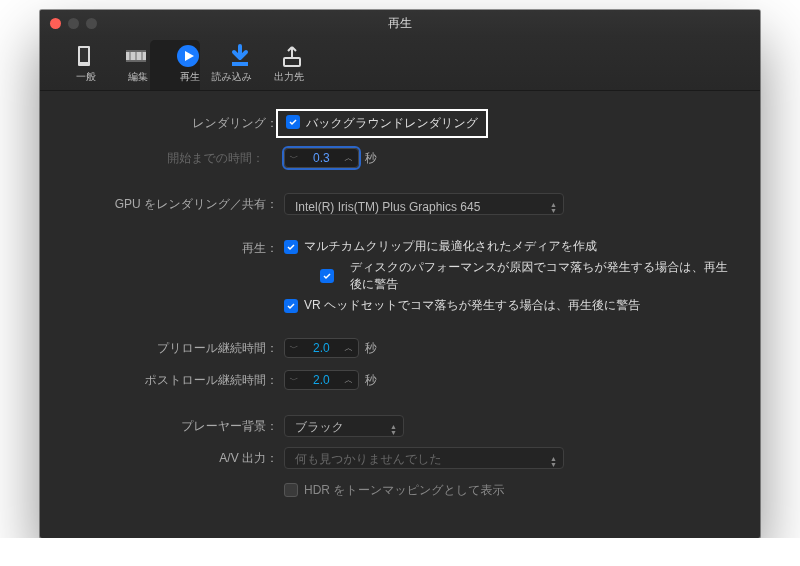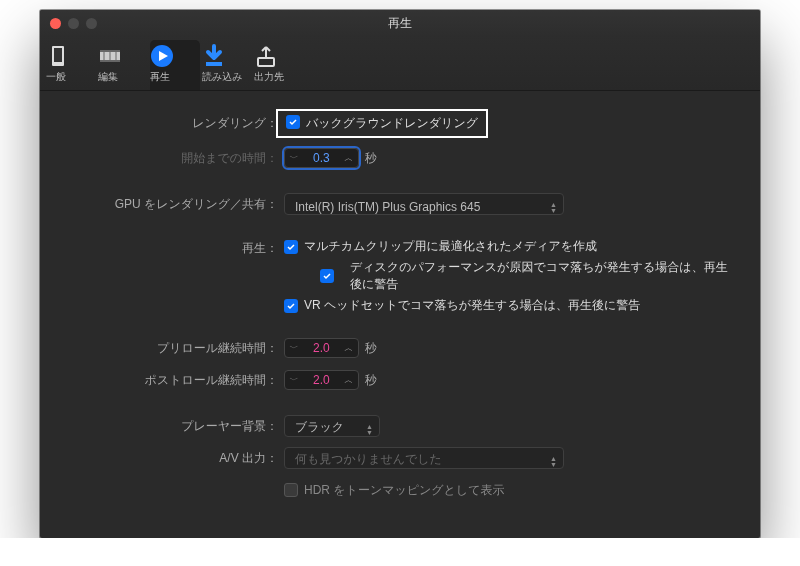--- a/index.html
+++ b/index.html
@@ -39,21 +39,21 @@
     font-size: 12px; color: #ddd;
   }
   .toolbar {
     display: flex; gap: 2px;
     padding: 4px 6px 0 6px;
     background: linear-gradient(#2d2d2d, #282828);
     border-bottom: 1px solid #1a1a1a;
   }
   .tool {
     width: 50px;
-    display: flex; flex-direction: column; align-items: flex-start;
+    display: flex; flex-direction: column; align-items: flex-end;
     padding: 4px 0 6px 0;
     border-radius: 5px 5px 0 0;
     cursor: pointer;
   }
   .tool.active { background: #1f1f1f; }
   .tool .ticon {
     width: 24px; height: 24px;
     display: flex; align-items: center; justify-content: center;
   }
   .tool .tlabel { font-size: 10px; margin-top: 2px; color: #bbb; }
@@ -111,37 +111,37 @@
     width: 18px; height: 100%;
     display: flex; align-items: center; justify-content: center;
     color: #999; cursor: pointer;
     font-size: 9px;
   }
   .stepper .stval {
     padding: 0 10px;
     color: #5a9bff;
     font-size: 12px;
   }
-  .stepper .stval.normal { color: #ec4899; }
+  .stepper .stval.normal { color: #0ea5e9; }
   .unit { color: #aaa; font-size: 12px; }
   .select {
     background: #242424;
     border: 1px solid #3f3f3f;
     border-radius: 4px;
     height: 22px;
     display: inline-flex;
     align-items: flex-end;
     padding: 0 6px 0 10px;
     gap: 10px;
     color: #bbb;
     cursor: pointer;
     position: relative;
   }
   .select.wide { width: 280px; justify-content: space-between; }
-  .select.med { width: 96px; justify-content: space-between; }
+  .select.med { width: 120px; justify-content: space-between; }
   .select.disabled { color: #666; cursor: default; }
   .select .updn {
     display: flex; flex-direction: column; font-size: 7px; line-height: 6px;
     color: #888;
   }
   .section-gap { height: 14px; }
   .checklist .label { width: 216px; }
   .checklist-items { display: flex; flex-direction: column; gap: 4px; }
 </style>
 </head>
@@ -219,21 +219,21 @@
           <span class="checkbox checked">
             <svg viewBox="0 0 10 10">
                 <polyline points="2,5 4,7 8,3" stroke="#fff" stroke-width="1.5" fill="none"></polyline>
               </svg>
           </span>
           <span class="chk-label">バックグラウンドレンダリング</span>
         </span>
       </div>
     </div>
     <div class="row">
-      <div class="label" style="padding-right:6px; color:#666;">開始までの時間：</div>
+      <div class="label" style="padding-right:20px; color:#666;">開始までの時間：</div>
       <div class="field">
         <div class="stepper blue-outline">
           <div class="stbtn">﹀</div>
           <div class="stval">0.3</div>
           <div class="stbtn">︿</div>
         </div>
         <span class="unit">秒</span>
       </div>
     </div>
 

